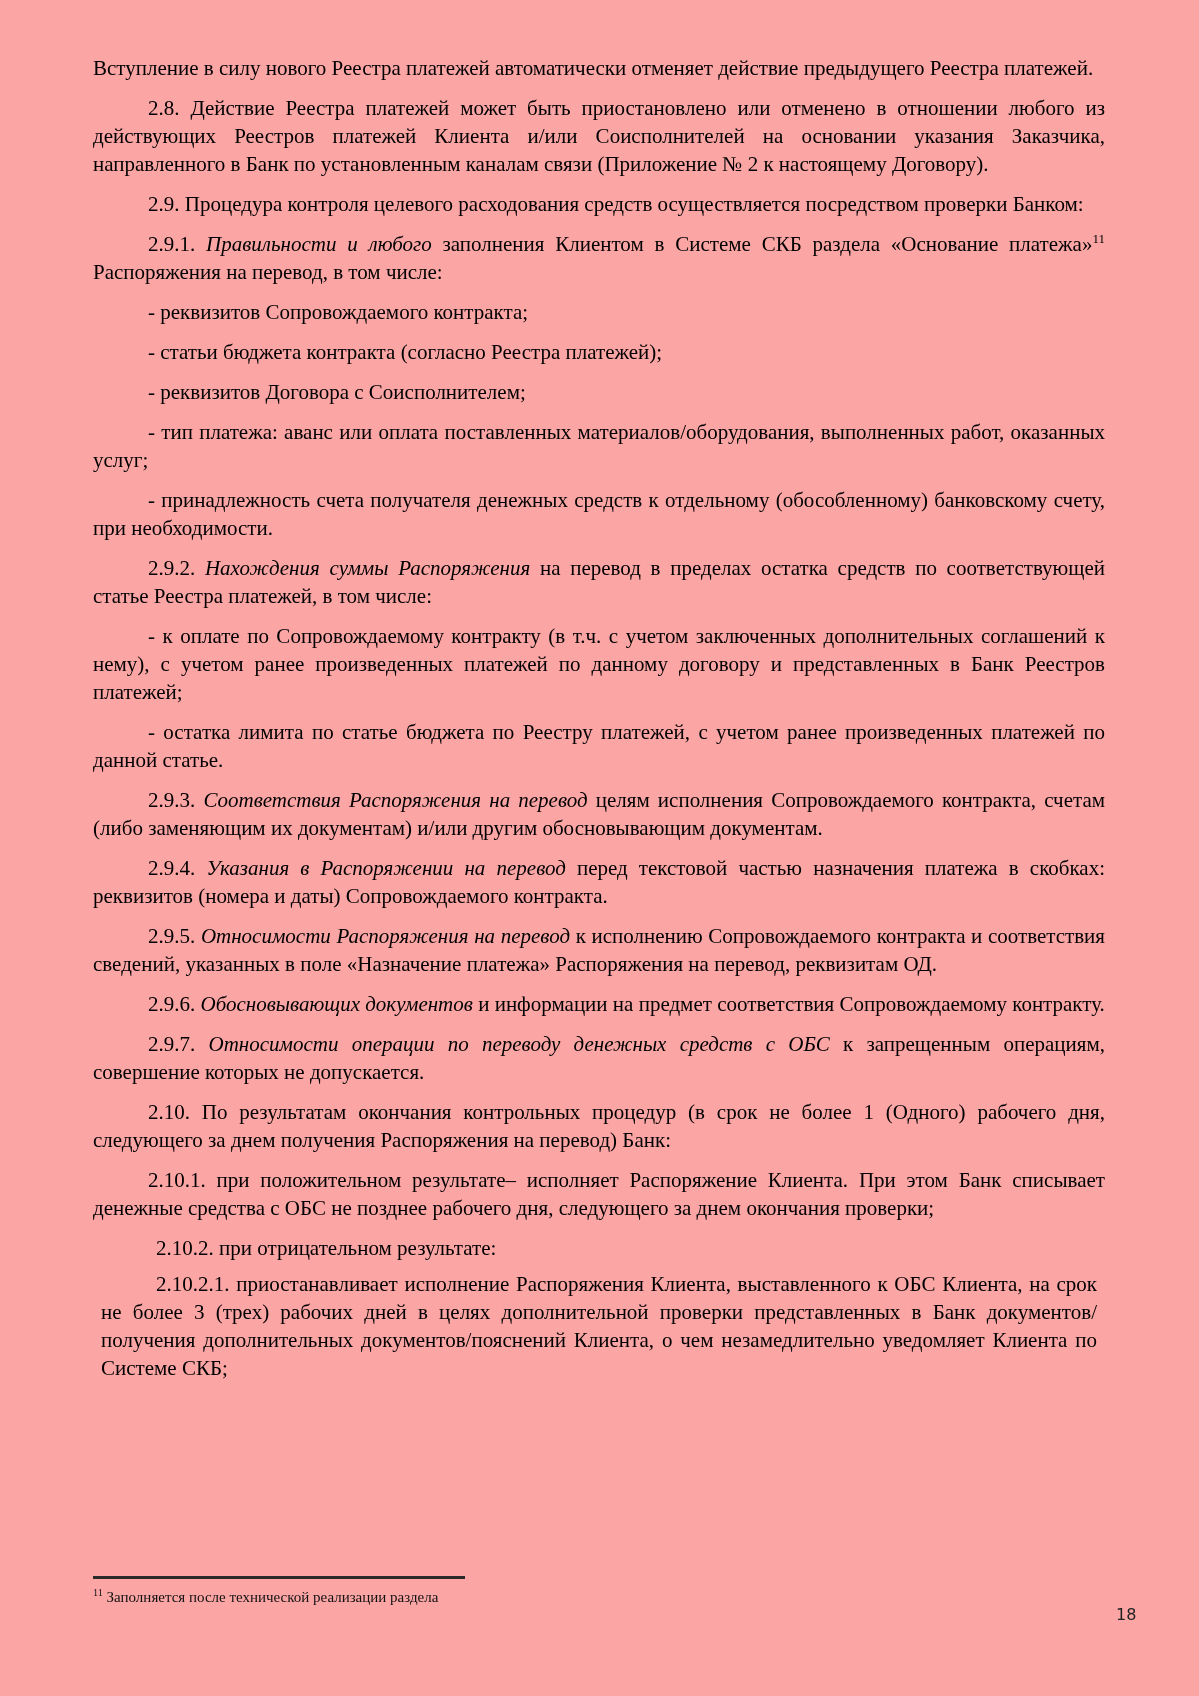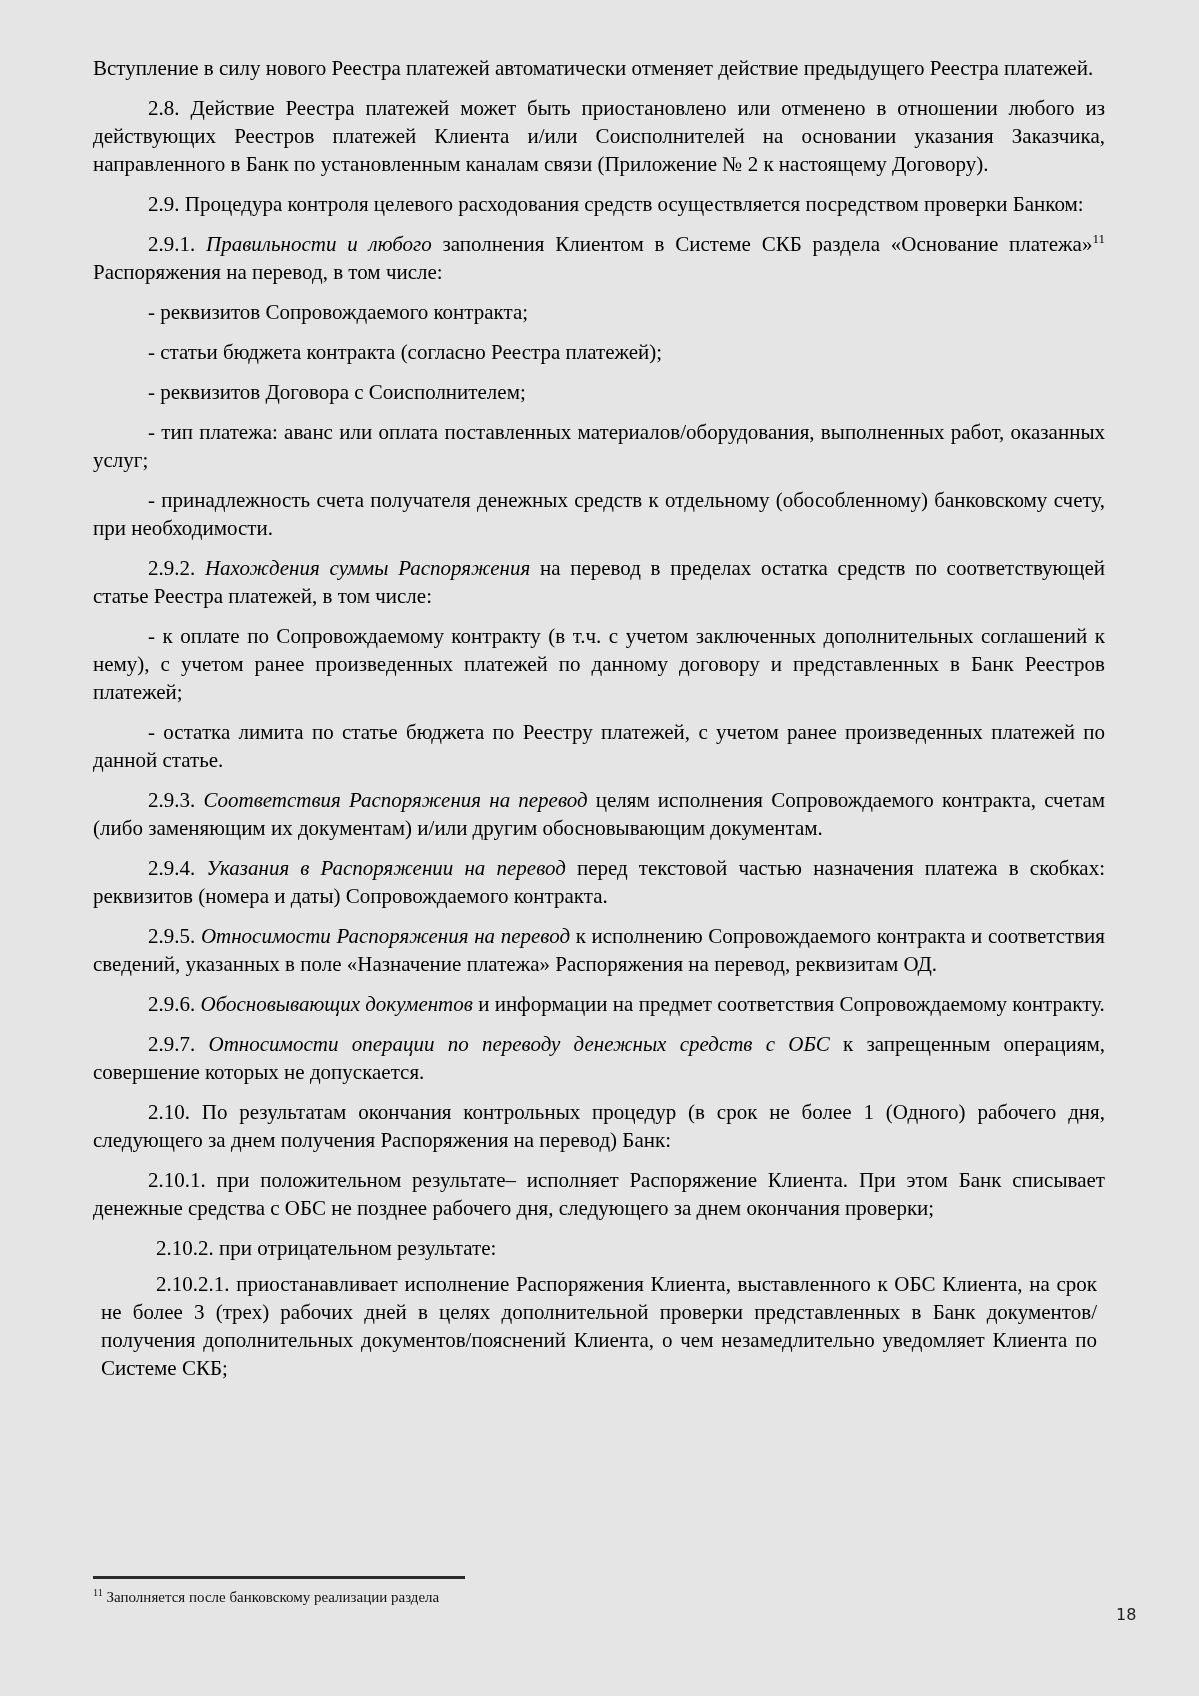--- a/index.html
+++ b/index.html
@@ -5,21 +5,21 @@
   html, body { margin: 0; padding: 0; }
   body {
     width: 1199px; height: 1696px;
     background: #ffffff; color: #000000;
     font-family: "Liberation Serif", serif;
     position: relative;
     overflow: hidden;
   }
   .page {
     position: absolute; inset: 0;
-    background: #e5e5e5;
+    background: #fca5a5;
   }
   .doc-body {
     position: absolute;
     top: 54px; left: 93px;
     width: 1012px;
     font-size: 21px;
     line-height: 28px;
     text-align: justify;
   }
   .para { margin: 0 0 12px 0; }
@@ -82,18 +82,18 @@
       <p class="para indent"><span class="run">2.9.6. </span><span class="run italic">Обосновывающих документов</span><span class="run"> и информации на предмет соответствия Сопровождаемому контракту.</span></p>
       <p class="para indent"><span class="run">2.9.7. </span><span class="run italic">Относимости операции по переводу денежных средств с ОБС</span><span class="run"> к запрещенным операциям, совершение которых не допускается.</span></p>
       <p class="para indent"><span class="run">2.10. По результатам окончания контрольных процедур (в срок не более 1 (Одного) рабочего дня, следующего за днем получения Распоряжения на перевод) Банк:</span></p>
       <p class="para indent"><span class="run">2.10.1. при </span><span class="run underline">положительном</span><span class="run"> результате– исполняет Распоряжение Клиента. При этом Банк списывает денежные средства с ОБС  не позднее рабочего дня, следующего за днем окончания проверки;</span></p>
       <p class="para indent tight"><span class="run">2.10.2. при </span><span class="run underline">отрицательном</span><span class="run"> результате:</span></p>
       <p class="para indent tight"><span class="run">2.10.2.1. приостанавливает исполнение Распоряжения Клиента, выставленного к ОБС Клиента, на срок не более 3 (трех) рабочих дней в целях дополнительной проверки представленных в Банк документов/получения дополнительных документов/пояснений Клиента, о чем незамедлительно уведомляет Клиента по Системе СКБ;</span></p>
     </div>
 
   <div class="footnote-area">
     <div class="footnote-divider"></div>
-    <div class="footnote-text"><span class="superscript">11</span><span> Заполняется после банковскому реализации раздела</span></div>
+    <div class="footnote-text"><span class="superscript">11</span><span> Заполняется после технической реализации раздела</span></div>
   </div>
 
   <div class="page-number">18</div>
 
 </div>
 
 </body></html>

